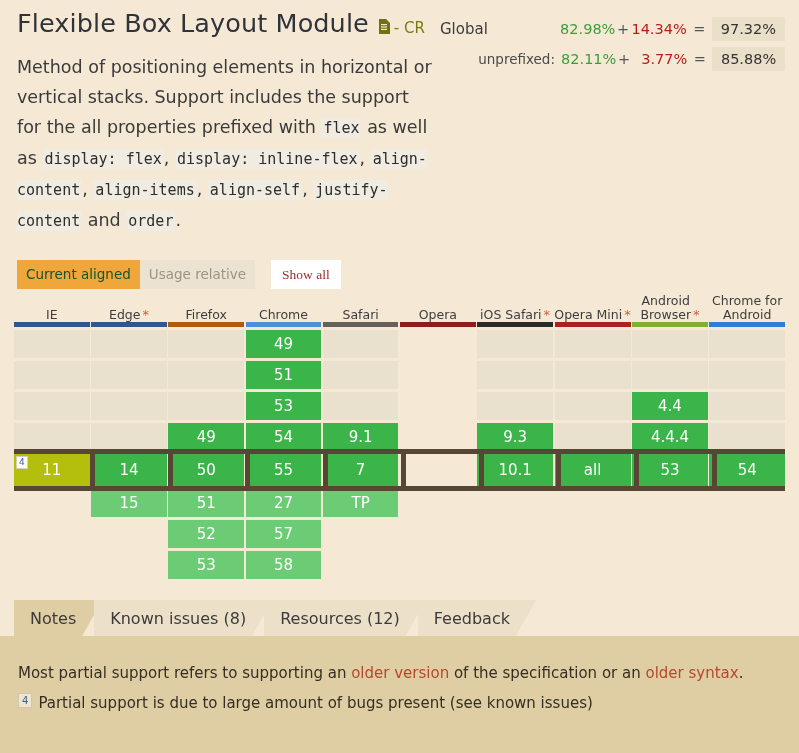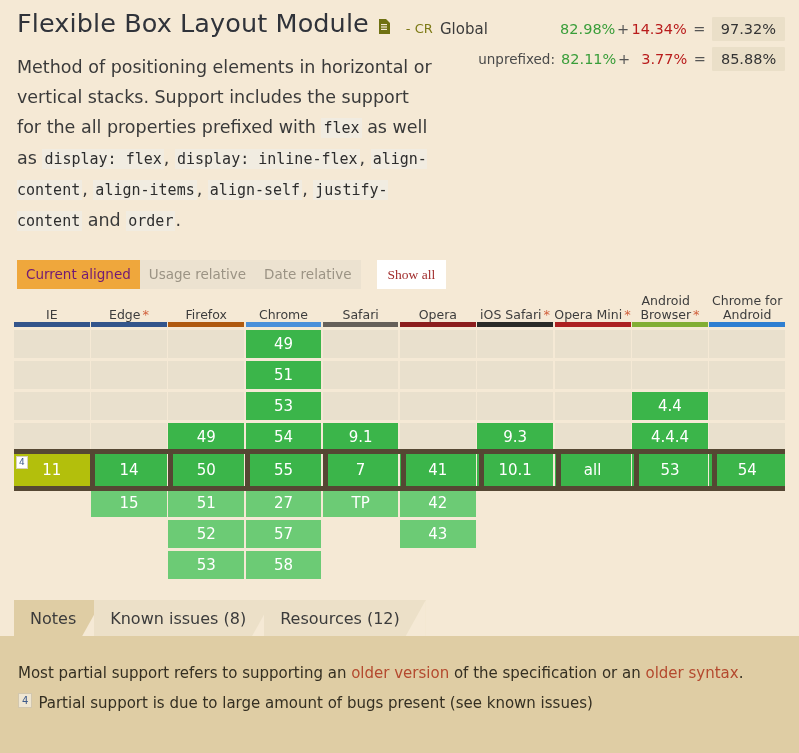--- a/index.html
+++ b/index.html
@@ -18,21 +18,21 @@
   .title-row{display:flex;align-items:baseline;padding-left:17px;}
   .title{
     font-size:25.5px;font-weight:normal;color:#30333a;
     letter-spacing:.1px;white-space:nowrap;
   }
   .spec-icon{
     display:inline-block;width:12px;height:15px;margin-left:9px;
     position:relative;top:2px;
   }
   .status-label{
-    font-size:13px;color:#7d7a16;margin-left:16px;position:relative;top:1px;text-align:center;
+    font-size:15px;color:#7d7a16;margin-left:4px;position:relative;top:1px;text-align:center;
   }
 
   
   .stats{
     position:absolute;left:440px;top:14px;width:345px;
     font-size:14.5px;
   }
   .stat-row{display:flex;align-items:center;height:30px;}
   .stat-name{width:120px;text-align:left;color:#3b3b3b;font-size:15px;}
   .stat-name.sub{text-align:right;width:120px;font-size:13.5px;color:#4a4a4a;padding-right:2px;}
@@ -54,21 +54,21 @@
     font-family:"DejaVu Sans Mono","Liberation Mono",monospace;
     font-size:15px;background:#f1ece1;padding:1px 2px;color:#2d2d2d;
   }
 
   
   .filters{position:absolute;left:17px;top:260px;display:flex;align-items:stretch;}
   .fbtn{
     font-size:13.5px;padding:6px 9px;border:none;cursor:pointer;
     font-family:inherit;line-height:17px;
   }
-  .fbtn.active{background:#efa73c;color:#701a75;}
+  .fbtn.active{background:#efa73c;color:#14532d;}
   .fbtn.inactive{background:#ece2d0;color:#9b9384;}
   .showall{
     background:#fff;color:#a12c2c;font-size:13.5px;padding:6px 11px;
     margin-left:16px;border:none;cursor:pointer;font-family:Liberation Serif, serif;line-height:17px;
   }
 
   
   .grid{position:absolute;left:14px;top:295px;width:771px;}
   .cols{display:flex;}
   .col{width:76px;margin-right:1.7px;display:flex;flex-direction:column;}
@@ -190,21 +190,20 @@
     </div>
   </div>
 
   <div class="desc">
     <span>Method of positioning elements in horizontal or vertical stacks. Support includes the support for the all properties prefixed with </span><code>flex</code><span> as well as </span><code>display: flex</code><span>, </span><code>display: inline-flex</code><span>, </span><code>align-content</code><span>, </span><code>align-items</code><span>, </span><code>align-self</code><span>, </span><code>justify-content</code><span> and </span><code>order</code><span>.</span>
   </div>
 
   <div class="filters">
     <button class="fbtn active">Current aligned</button>
     <button class="fbtn inactive">Usage relative</button>
-    <button class="fbtn inactive">Date relative</button>
     <button class="showall">Show all</button>
   </div>
 
   <div class="grid">
     <div class="cols" id="grid-cols">
         <div class="col">
           <div class="col-head">
             <span class="nm">IE</span>
           </div>
           <div class="bar" style="background: rgb(52, 85, 139);"></div>
@@ -321,36 +320,20 @@
             </div>
             <div class="cell blank"></div>
             <div class="cell blank"></div>
           </div>
         </div>
         <div class="col">
           <div class="col-head">
             <span class="nm">Opera</span>
           </div>
           <div class="bar" style="background: rgb(140, 29, 29);"></div>
-          <div class="cells">
-            <div class="cell empty"></div>
-            <div class="cell empty"></div>
-            <div class="cell empty"></div>
-            <div class="cell empty"></div>
-            <div class="cell full current">
-              <span>41</span>
-            </div>
-            <div class="cell future">
-              <span>42</span>
-            </div>
-            <div class="cell future">
-              <span>43</span>
-            </div>
-            <div class="cell blank"></div>
-          </div>
         </div>
         <div class="col">
           <div class="col-head">
             <span class="nm">iOS&nbsp;Safari</span>
             <span class="star">*</span>
           </div>
           <div class="bar" style="background: rgb(43, 43, 40);"></div>
           <div class="cells">
             <div class="cell empty"></div>
             <div class="cell empty"></div>
@@ -454,20 +437,24 @@
         <span class="slant"></span>
       </div>
       <div class="tab">
         <span>Known issues (8)</span>
         <span class="slant"></span>
       </div>
       <div class="tab">
         <span>Resources (12)</span>
         <span class="slant"></span>
       </div>
+      <div class="tab">
+        <span>Feedback</span>
+        <span class="slant"></span>
+      </div>
     </div>
 
   <div class="notes">
     <div class="notes-inner">
       <div>
         <span>Most partial support refers to supporting an </span><a href="#">older version</a><span> of the specification or an </span><a href="#">older syntax</a><span>.</span>
       </div>
       <div class="note-line2">
         <span class="sup">4</span>
         <span>Partial support is due to large amount of bugs present (see known issues)</span>

